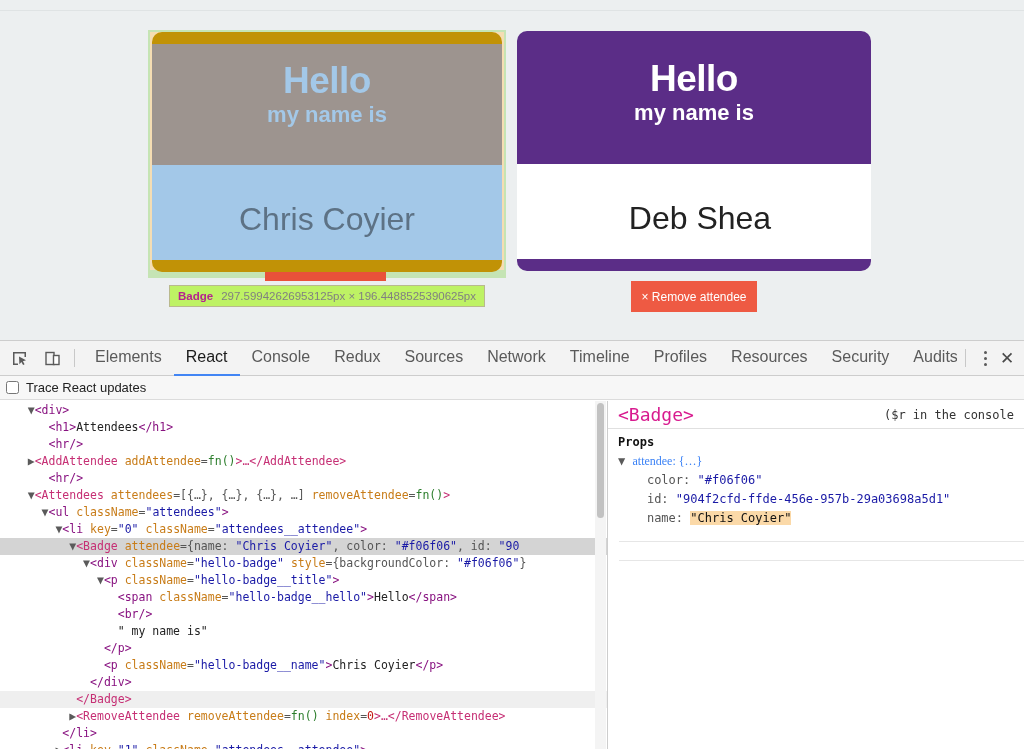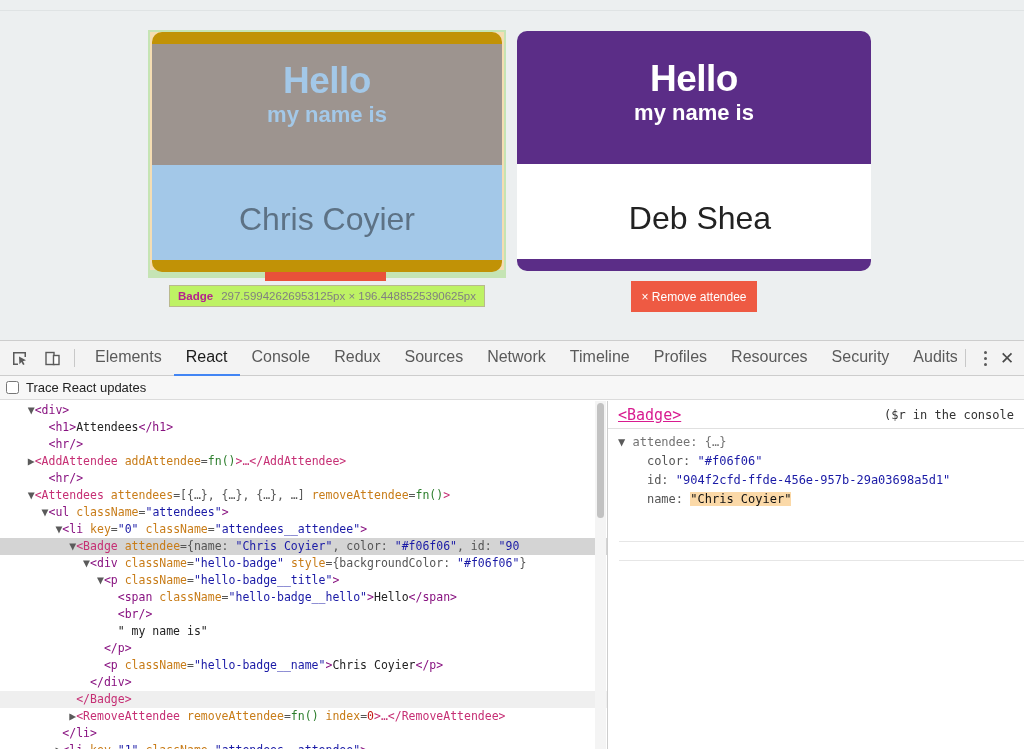--- a/index.html
+++ b/index.html
@@ -302,42 +302,41 @@
   .props-head {
     position: relative;
     height: 28px;
     display: flex; align-items: center;
     border-bottom: 1px solid #e0e0e0;
     padding: 0 10px;
     box-sizing: border-box;
   }
   .props-title {
     font-family: "DejaVu Sans Mono", "Liberation Mono", monospace;
-    font-size: 15px;
+    font-size: 18px;
     color: #d81b8f;
-    text-decoration: underline;
   }
   .props-hint {
     margin-left: auto;
     font-family: "DejaVu Sans Mono", "Liberation Mono", monospace;
     font-size: 12px;
     color: #333;
     white-space: nowrap;
   }
   .props-body {
     font-family: "DejaVu Sans Mono", "Liberation Mono", monospace;
     font-size: 12px;
     line-height: 19px;
     padding: 4px 0 0 10px;
   }
   .props-label { font-weight: bold; color: #111; }
   .prop-row { white-space: pre; }
   .prop-key { color: #555; }
   .prop-val-str { color: #1a1aa6; }
-  .prop-val-obj { color: #737373; }
+  .prop-val-obj { color: #3b82f6; font-family: Liberation Serif, serif; }
   .name-hl { background: #fbd9a8; color: #111; }
   .prop-underline {
     position: absolute;
     left: 11px; right: 0; top: 140px;
     height: 1px; background: #e6e6e6;
   }
   .prop-underline2 {
     position: absolute;
     left: 11px; right: 0; top: 159px;
     height: 1px; background: #e6e6e6;
@@ -436,20 +435,21 @@
           <div class="thumb"></div>
         </div>
       </div>
 
       <div class="props-panel">
         <div class="props-head">
           <span class="props-title">&lt;Badge&gt;</span>
           <span class="props-hint">($r in the console</span>
         </div>
         <div class="props-body">
+          <div class="props-label">Props</div>
           <div class="prop-row"><span class="arrow">▼</span> <span class="prop-val-obj">attendee: {…}</span></div>
           <div id="prop-entries">
               <div class="prop-row"><span>    </span><span class="prop-key">color: </span><span class="prop-val-str">"#f06f06"</span></div>
               <div class="prop-row"><span>    </span><span class="prop-key">id: </span><span class="prop-val-str">"904f2cfd-ffde-456e-957b-29a03698a5d1"</span></div>
               <div class="prop-row"><span>    </span><span class="prop-key">name: </span><span class="prop-val-str name-hl">"Chris Coyier"</span></div>
             </div>
         </div>
         <div class="prop-underline"></div>
         <div class="prop-underline2"></div>
       </div>

